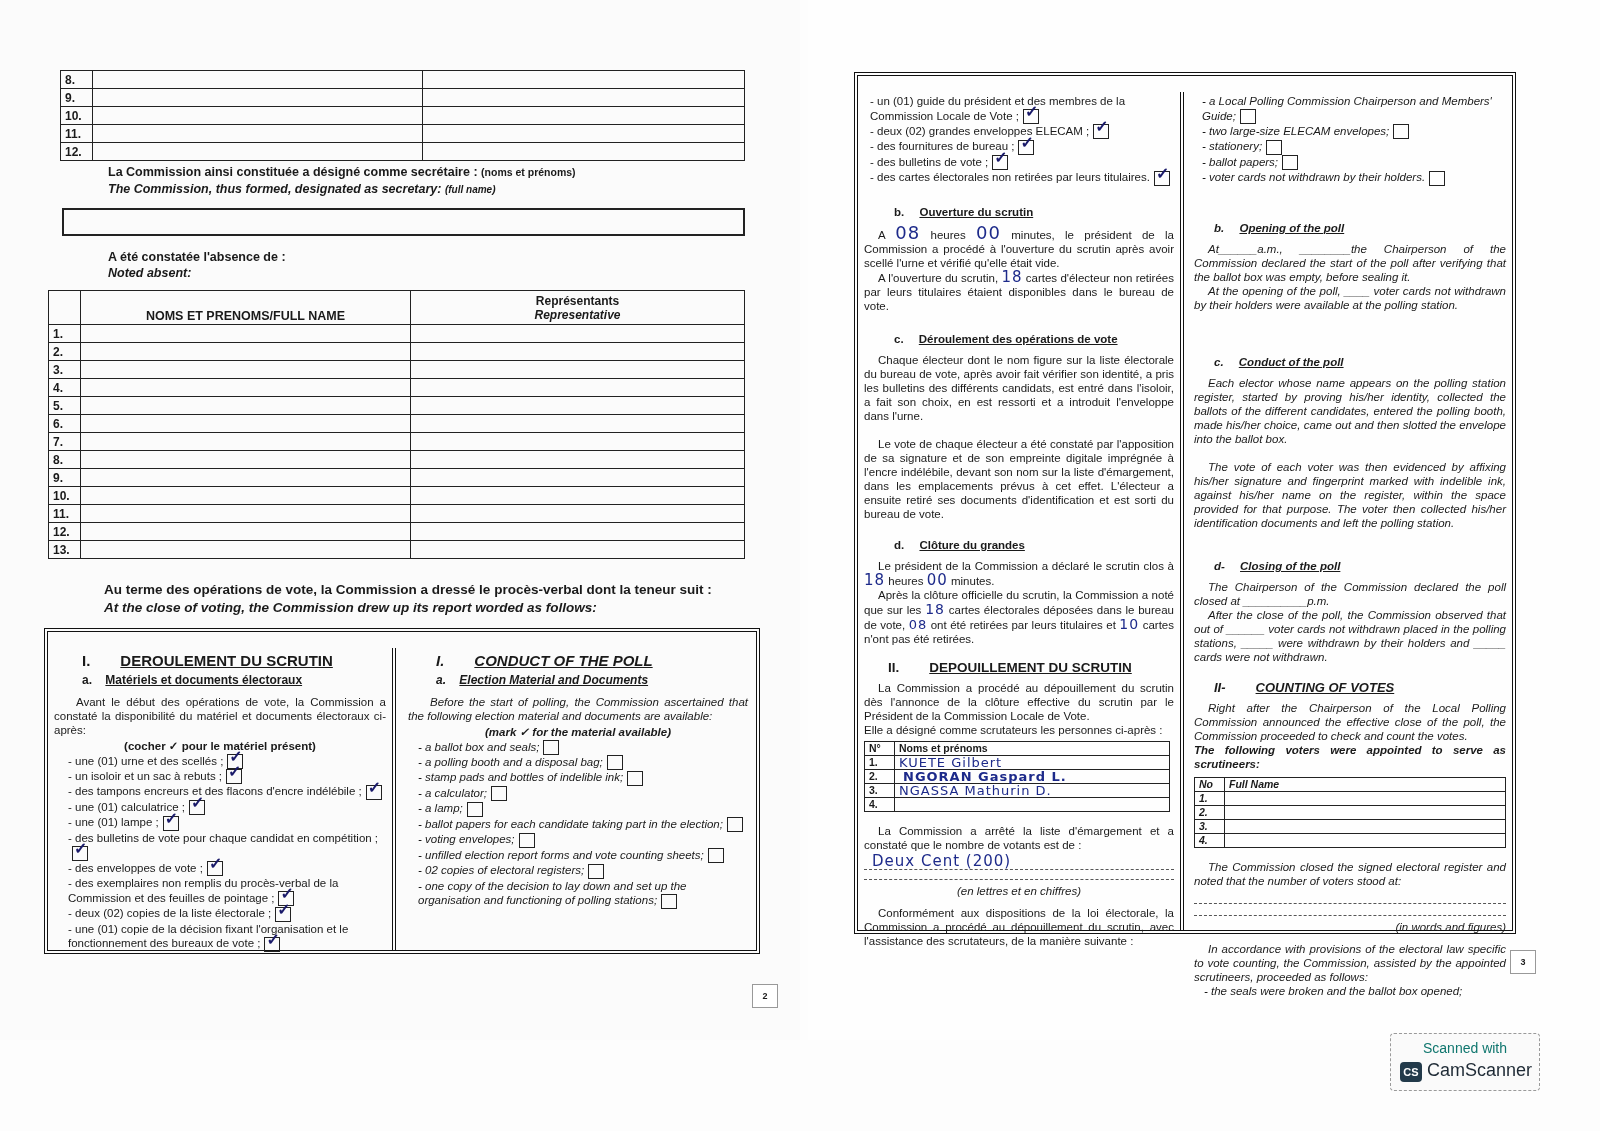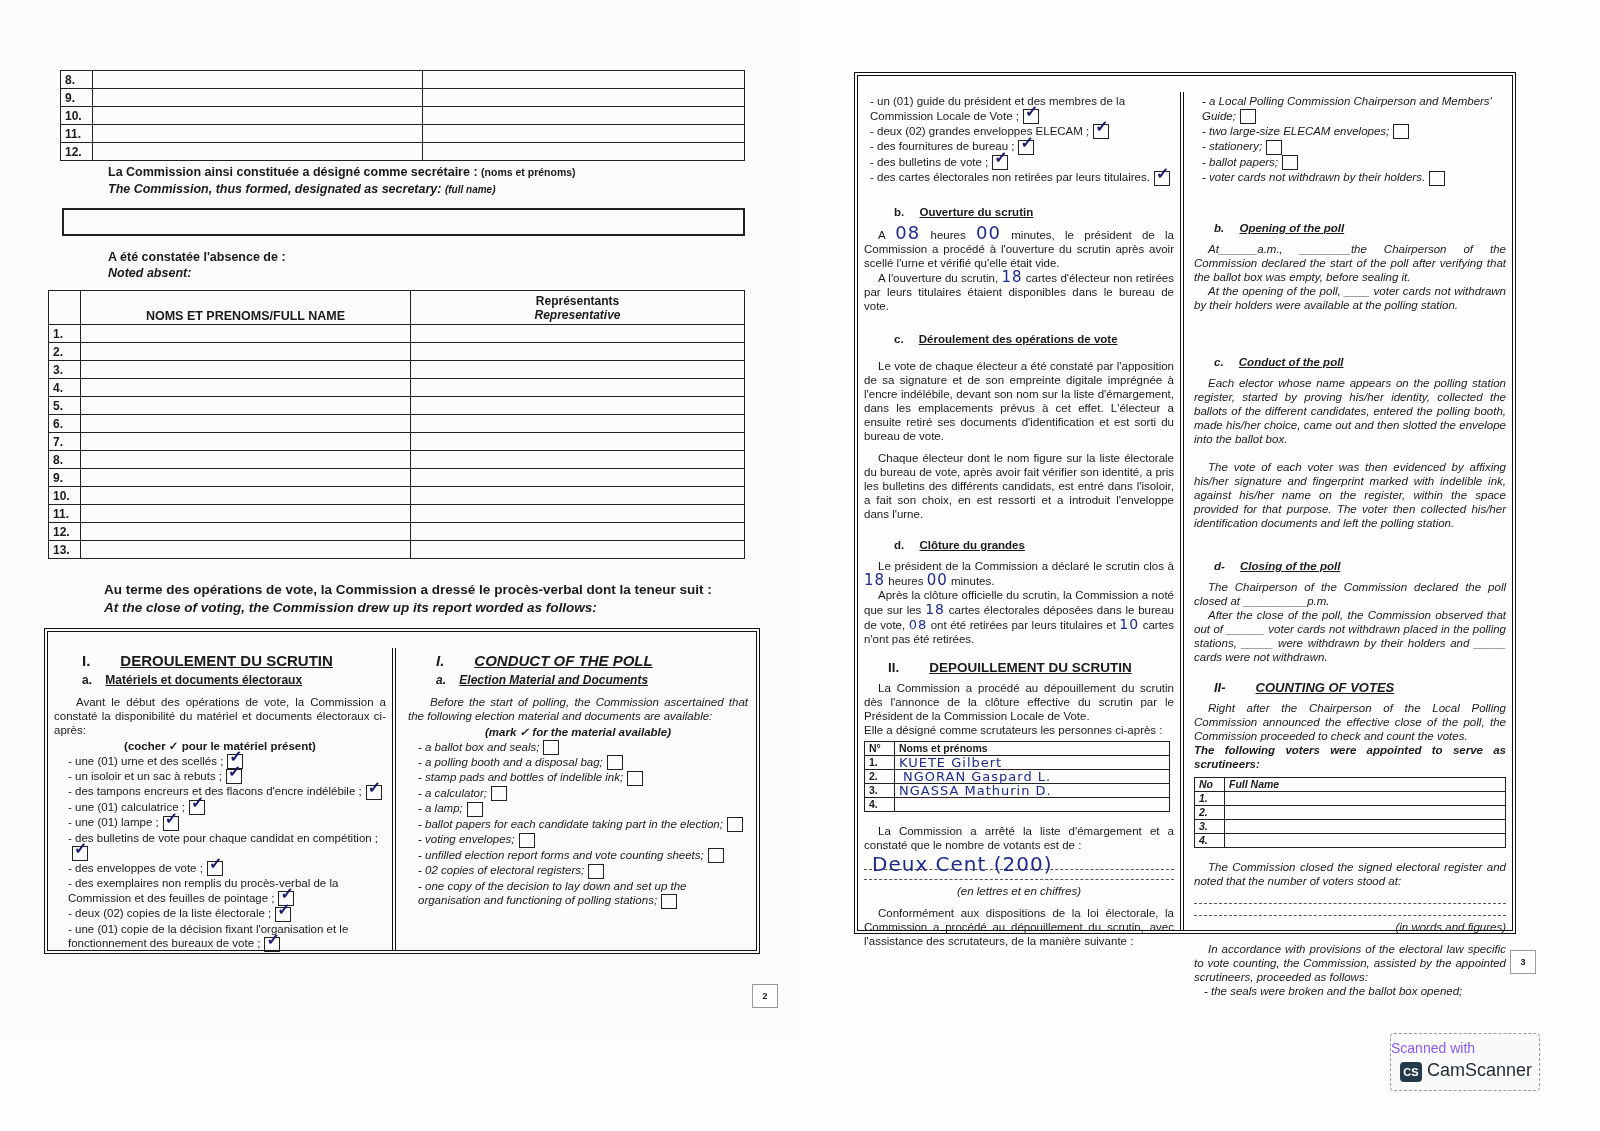--- a/index.html
+++ b/index.html
@@ -32,21 +32,21 @@
   .para { font-size: 11.5px; line-height: 14px; text-align: justify; }
   .li { font-size: 11.5px; line-height: 14.5px; }
   .cb { display: inline-block; width: 16px; height: 15px; border: 1.5px solid #222; vertical-align: middle; margin-left: 4px; position: relative; }
   .cb.checked::after { content: "✓"; position: absolute; left: 1px; top: -5px; font-size: 16px; color: #1a1a6a; font-weight: bold; }
 
   .hand { font-family: "DejaVu Sans", sans-serif; color: #1d2a8a; font-size: 18px; letter-spacing: 1px; }
 
   .pagenum { position: absolute; width: 26px; height: 24px; border: 1px solid #999; font-size: 9px; font-weight: bold; text-align: center; line-height: 22px; background: #fff; }
 
   .cam { position: absolute; left: 1390px; top: 1033px; width: 150px; height: 58px; border: 1.5px dashed #9a9a9a; border-radius: 4px; background: #fafafa; }
-  .cam .scan { position: absolute; top: 6px; left: 0; right: 0; font-size: 14px; color: #8b5cf6; }
+  .cam .scan { position: absolute; top: 6px; left: 0; right: 0; text-align: center; font-size: 14px; color: #0f766e; }
   .cam .logo { position: absolute; left: 9px; top: 28px; width: 22px; height: 20px; background: #223a4a; color: #fff; font-size: 11px; font-weight: bold; border-radius: 4px; text-align: center; line-height: 20px; }
   .cam .brand { position: absolute; left: 36px; top: 26px; font-size: 18px; color: #1e2a35; }
 
   table.scr { border-collapse: collapse; position: absolute; }
   table.scr td { border: 1.5px solid #222; font-size: 10.5px; font-weight: bold; padding: 0 4px; height: 14px; line-height: 13px; }
 </style>
 </head>
 <body>
 
 <div class="page page-left">
@@ -259,22 +259,22 @@
       <div class="para" style="text-indent:14px;">
         <span>A l'ouverture du scrutin,</span>
         <span class="hand" style="font-size:15px;">18</span>
         <span>cartes d'électeur non retirées par leurs titulaires étaient disponibles dans le bureau de vote.</span>
       </div>
 
       <div style="margin:20px 0 0 30px; font-size:11.5px;" class="b">
         <span>c.</span>
         <span class="u" style="margin-left:12px;">Déroulement des opérations de vote</span>
       </div>
+      <div class="para" style="margin-top:8px; text-indent:14px;">Chaque électeur dont le nom figure sur la liste électorale du bureau de vote, après avoir fait vérifier son identité, a pris les bulletins des différents candidats, est entré dans l'isoloir, a fait son choix, en est ressorti et a introduit l'enveloppe dans l'urne.</div>
       <div class="para" style="margin-top:14px; text-indent:14px;">Le vote de chaque électeur a été constaté par l'apposition de sa signature et de son empreinte digitale imprégnée à l'encre indélébile, devant son nom sur la liste d'émargement, dans les emplacements prévus à cet effet. L'électeur a ensuite retiré ses documents d'identification et est sorti du bureau de vote.</div>
-      <div class="para" style="margin-top:8px; text-indent:14px;">Chaque électeur dont le nom figure sur la liste électorale du bureau de vote, après avoir fait vérifier son identité, a pris les bulletins des différents candidats, est entré dans l'isoloir, a fait son choix, en est ressorti et a introduit l'enveloppe dans l'urne.</div>
 
       <div style="margin:18px 0 0 30px; font-size:11.5px;" class="b">
         <span>d.</span>
         <span class="u" style="margin-left:12px;">Clôture du grandes</span>
       </div>
       <div class="para" style="margin-top:8px; text-indent:14px;">
         <span>Le président de la Commission a déclaré le scrutin clos à</span>
         <span class="hand" style="font-size:15px;">18</span>
         <span>heures</span>
         <span class="hand" style="font-size:15px;">00</span>
@@ -304,36 +304,36 @@
           <td>Noms et prénoms</td>
         </tr>
           </thead>
         <tbody id="scr-fr">
             <tr>
               <td>1.</td>
               <td class="hand" style="font-size:13px;font-weight:normal;">KUETE Gilbert</td>
             </tr>
             <tr>
               <td>2.</td>
-              <td class="hand" style="font-size:13px;font-weight:normal;padding-left:8px;">NGORAN Gaspard L.</td>
+              <td class="hand" style="font-size:13px;font-weight:bold;padding-left:8px;">NGORAN Gaspard L.</td>
             </tr>
             <tr>
               <td>3.</td>
               <td class="hand" style="font-size:13px;font-weight:normal;">NGASSA Mathurin D.</td>
             </tr>
             <tr>
               <td>4.</td>
               <td class="hand" style="font-size:13px;font-weight:normal;"></td>
             </tr>
           </tbody>
       </table>
 
       <div class="para" style="margin-top:12px; text-indent:14px;">La Commission a arrêté la liste d'émargement et a constaté que le nombre de votants est de :</div>
       <div style="border-bottom:1px dashed #555; margin-top:0; height:18px;">
-        <span class="hand" style="font-size:20px; margin-left:8px;text-align:right;">Deux Cent (200)</span>
+        <span class="hand" style="font-size:15px; margin-left:8px;text-align:right;">Deux Cent (200)</span>
       </div>
       <div style="border-bottom:1px dashed #555; height:10px;"></div>
       <div class="para i" style="text-align:center; margin-top:4px;">(en lettres et en chiffres)</div>
       <div class="para" style="margin-top:8px; text-indent:14px;">Conformément aux dispositions de la loi électorale, la Commission a procédé au dépouillement du scrutin, avec l'assistance des scrutateurs, de la manière suivante :</div>
     </div>
 
     <div class="col i" style="left:330px; right:0; padding:2px 6px;">
       <div id="en-items-cont" style="margin-left:8px;">
           <div class="li"><span>- a Local Polling Commission Chairperson and Members' Guide;</span><span class="cb"></span></div>
           <div class="li"><span>- two large-size ELECAM envelopes;</span><span class="cb"></span></div>

